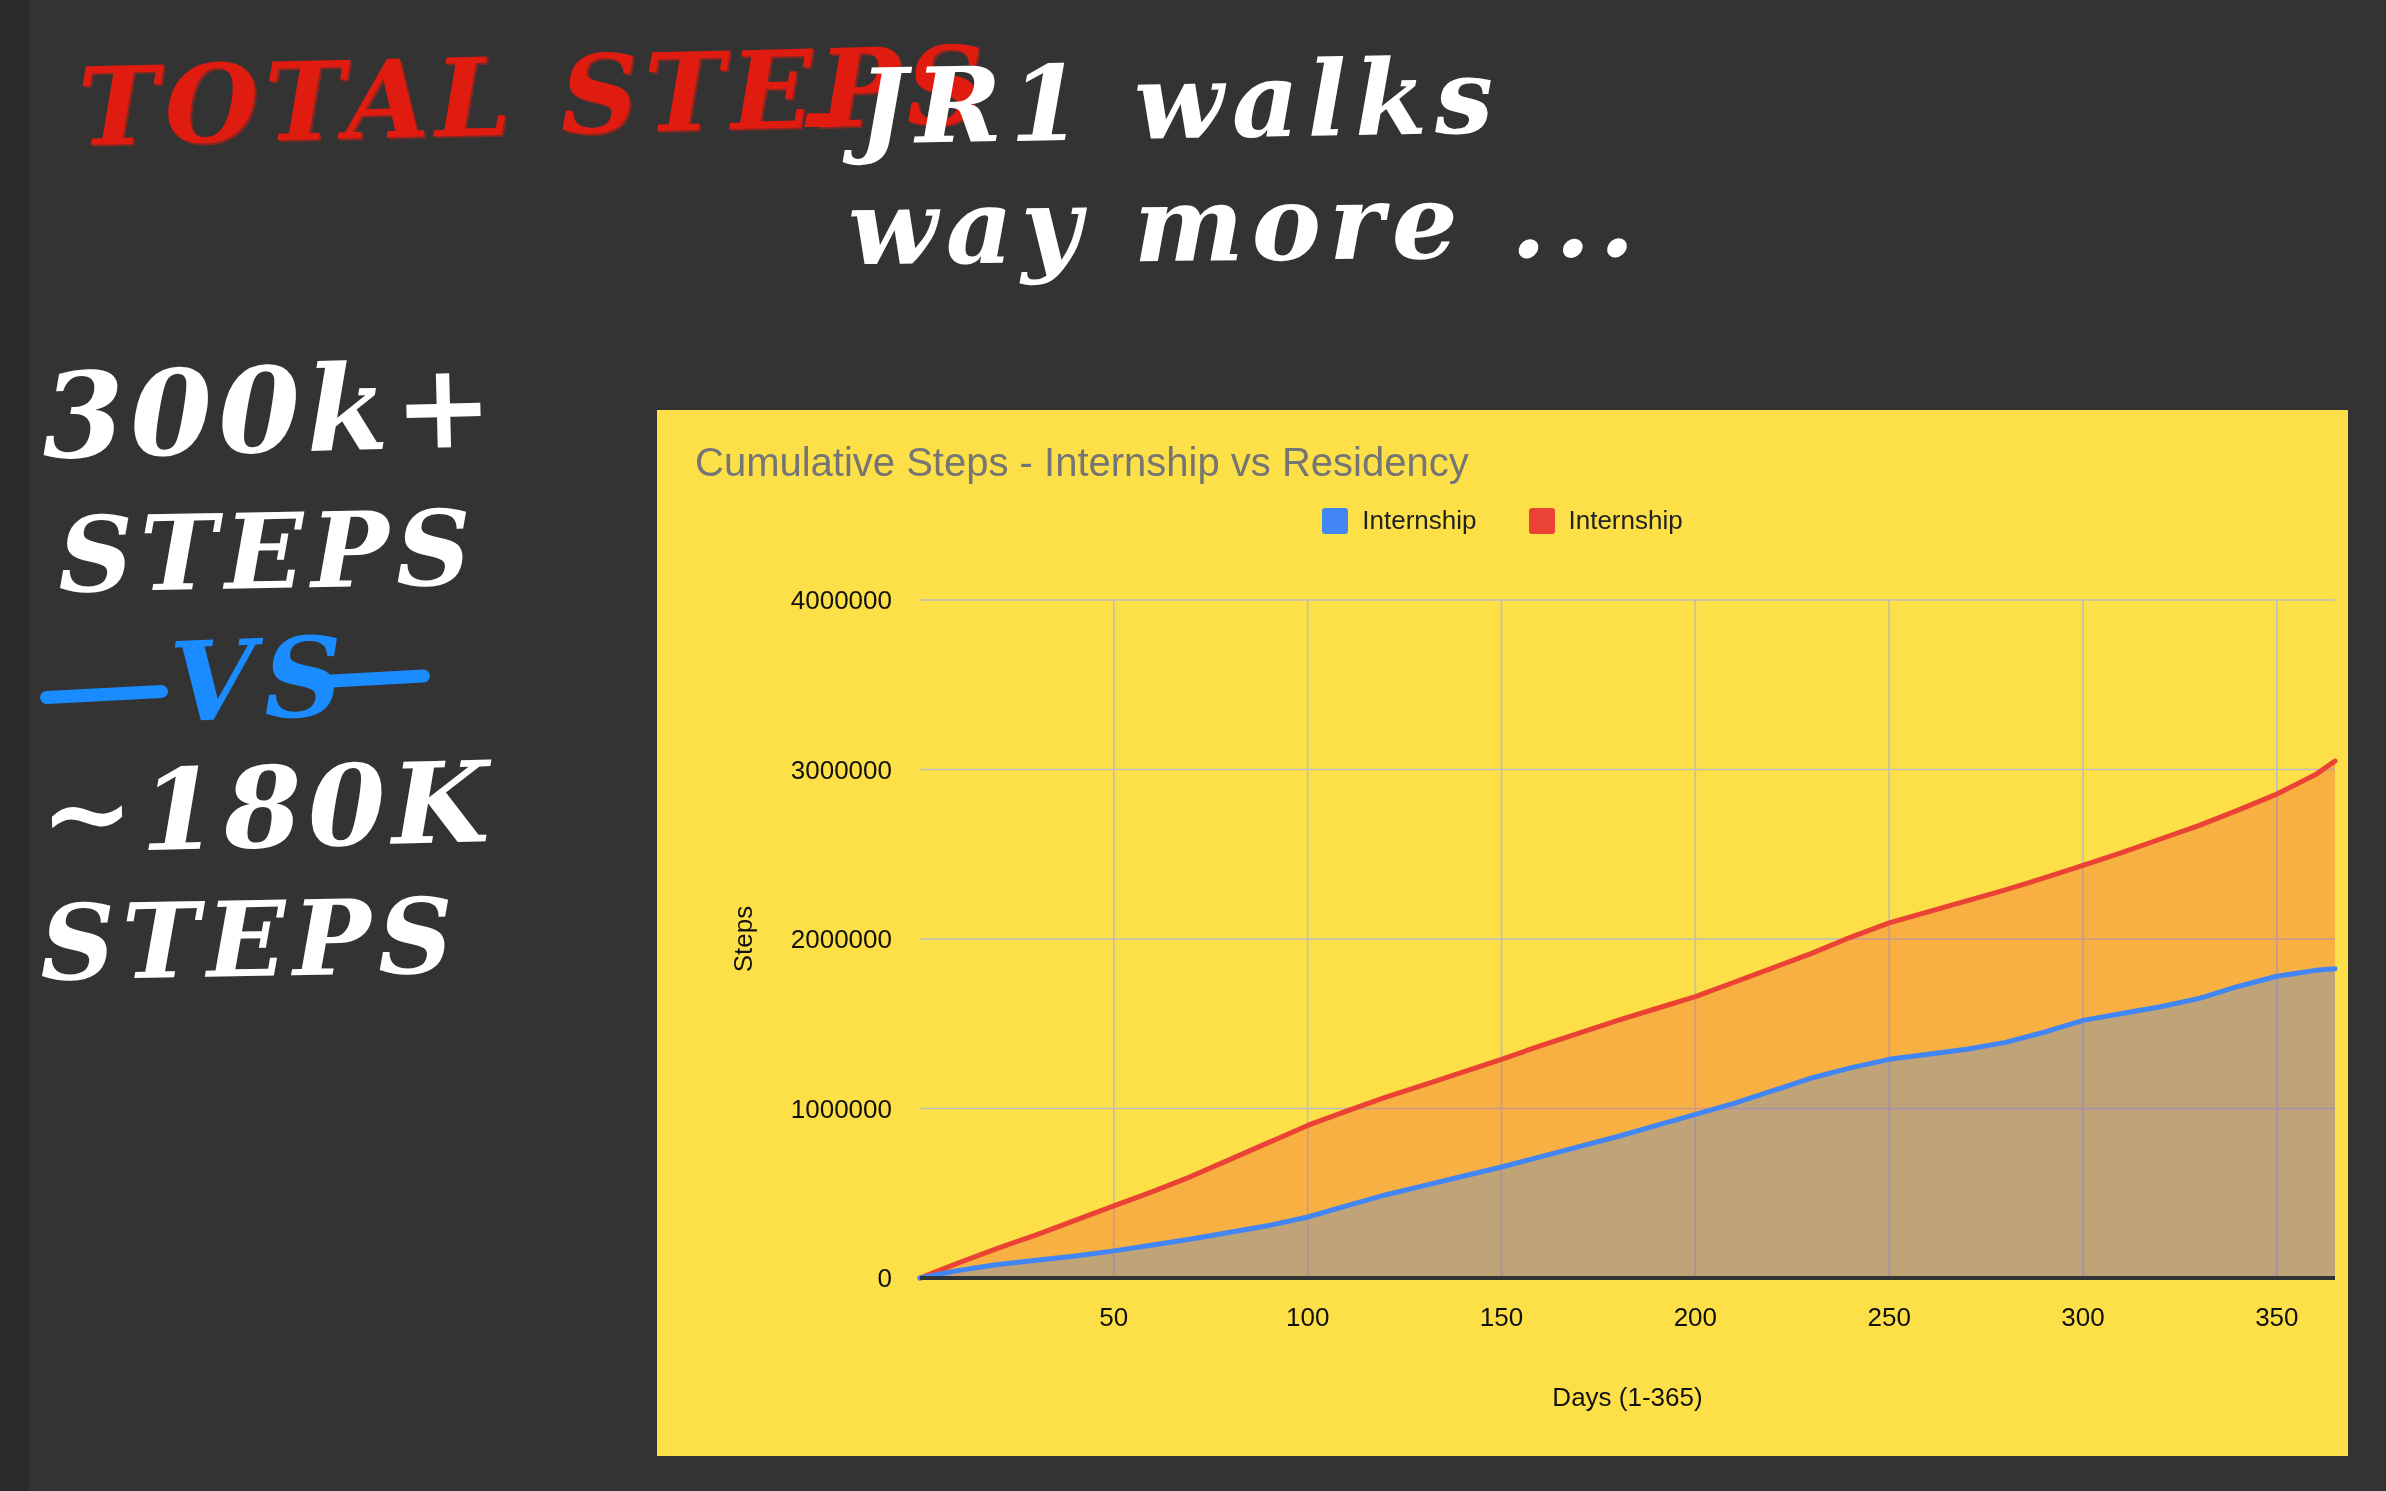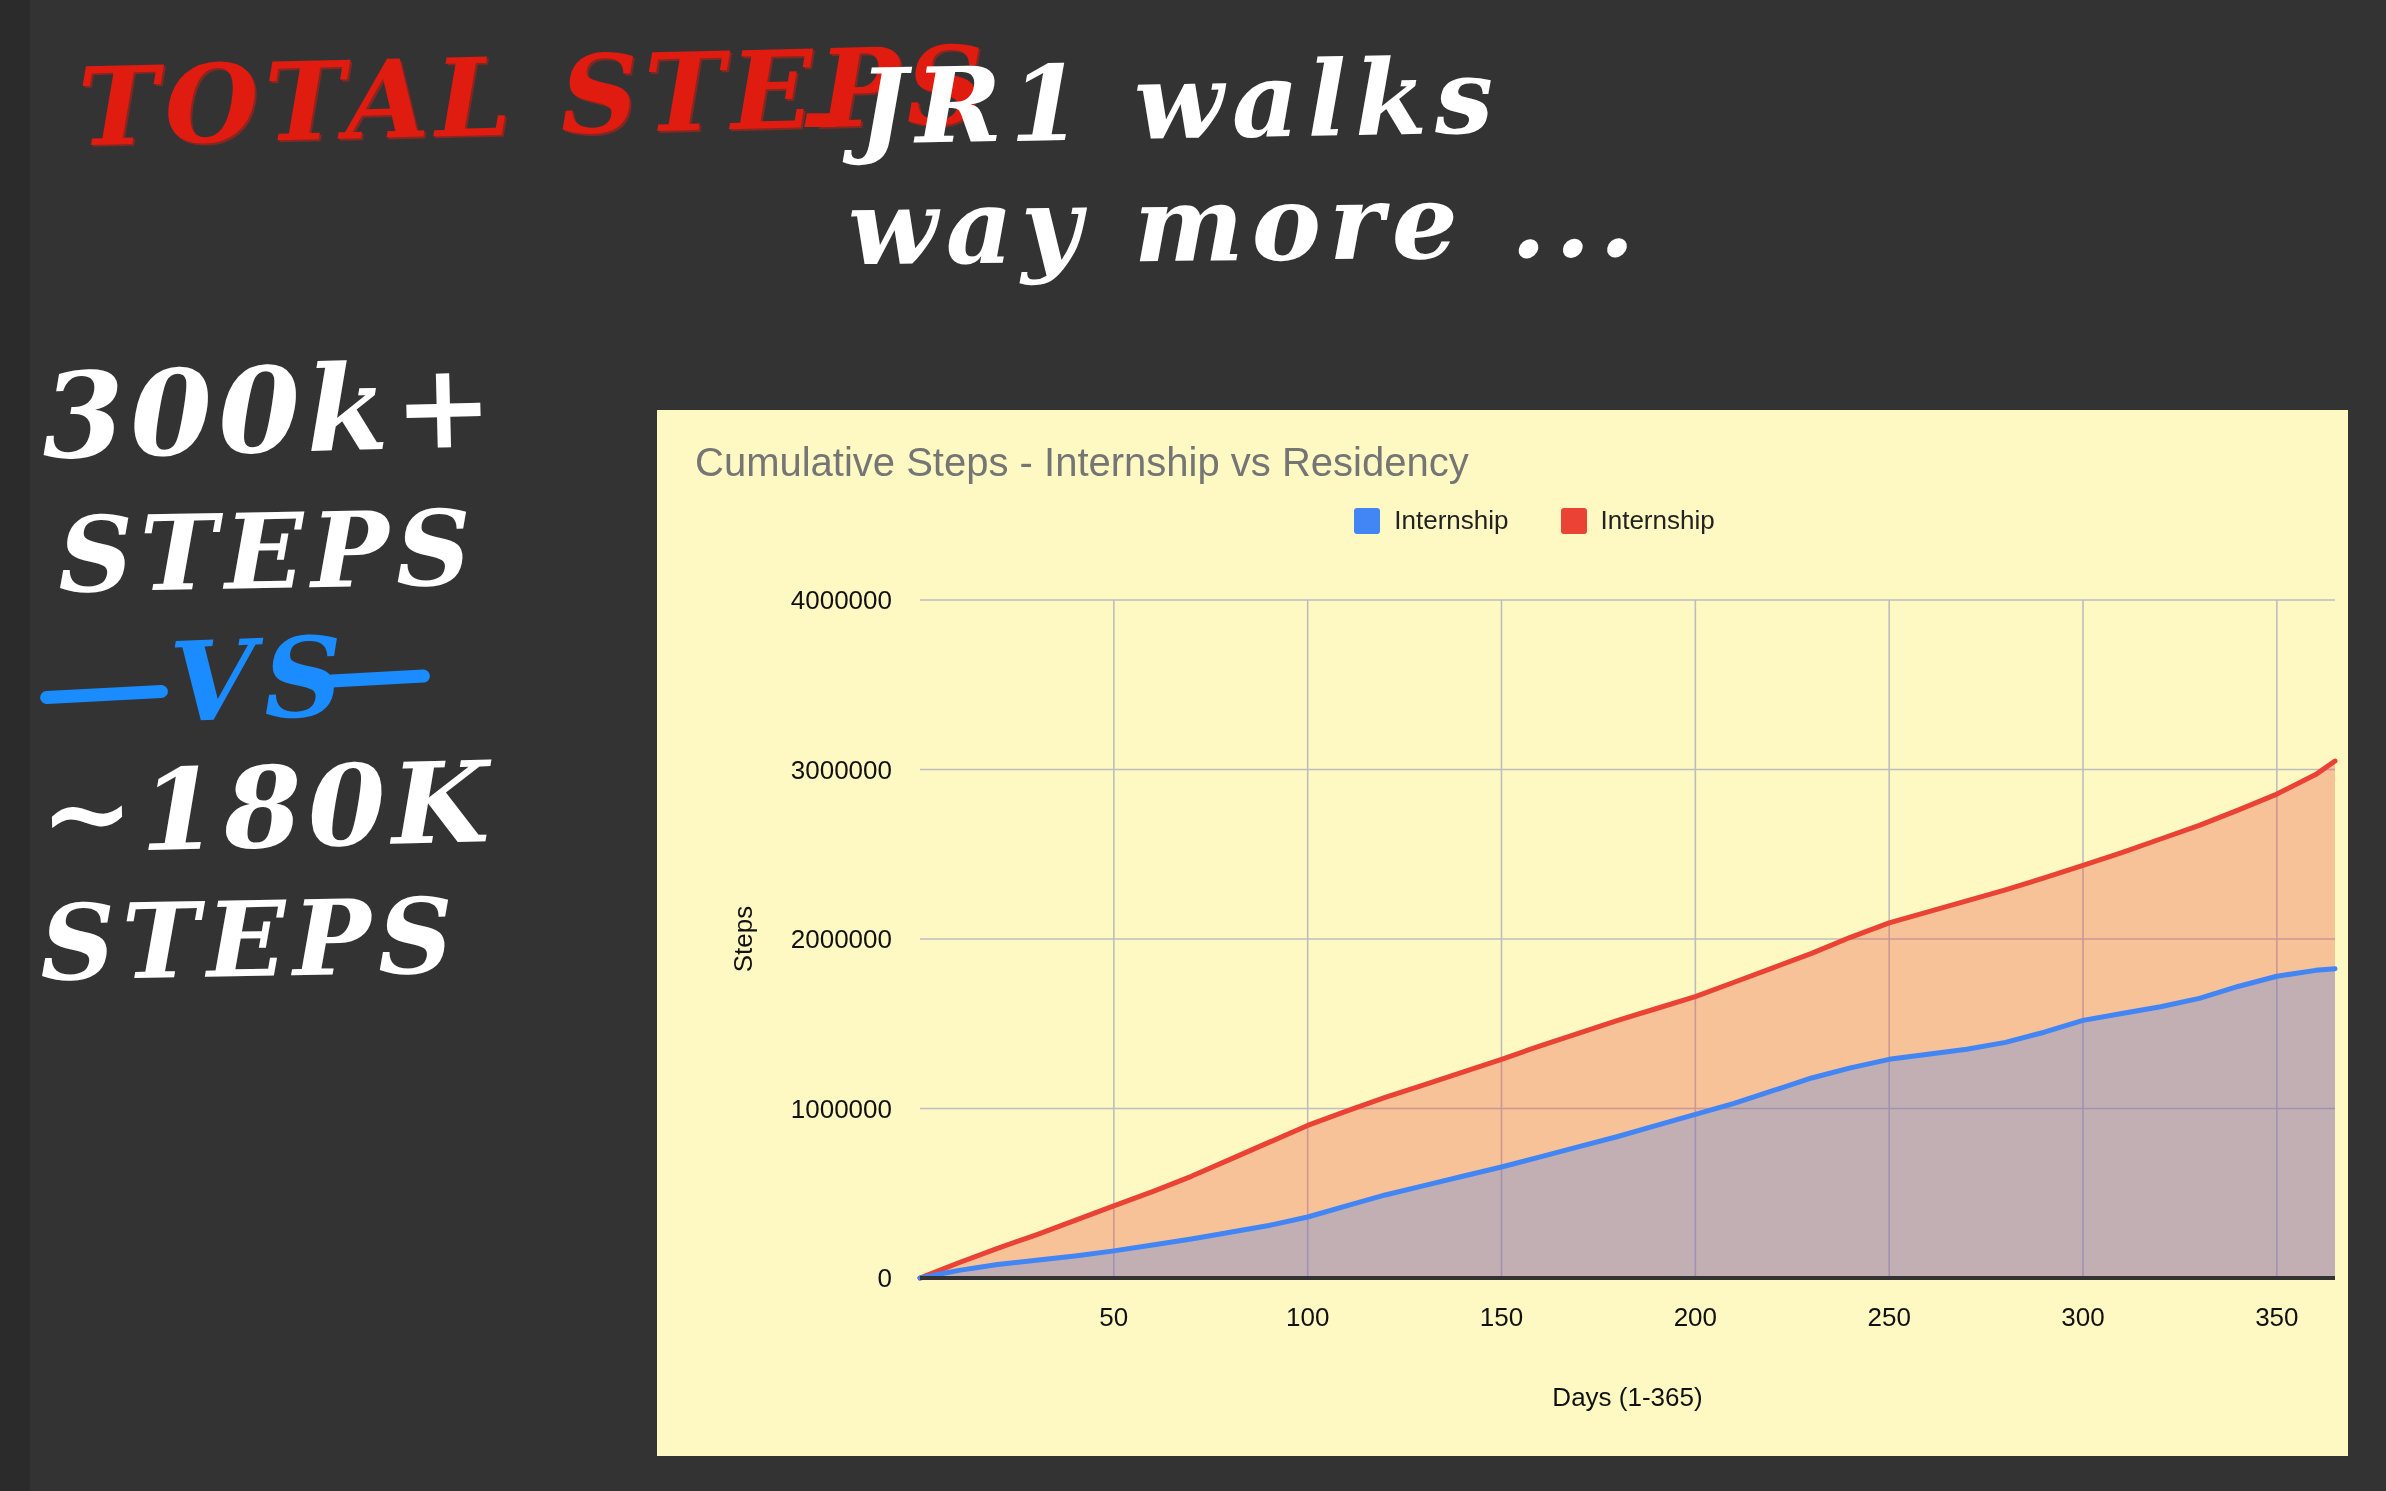--- a/index.html
+++ b/index.html
@@ -84,30 +84,30 @@
     font-size:104px; color:#ffffff;
     letter-spacing:7px;
     transform:rotate(-1deg);
   }
 
   
   #chart-card{
     position:absolute;
     left:657px; top:410px;
     width:1691px; height:1046px;
-    background:#fef9c3;
+    background:#fde047;
   }
   #chart-title{
     position:absolute; left:38px; top:30px;
     font-size:40px; color:#757575;
     font-family:"Liberation Sans", sans-serif;
   }
   #chart-legend{
     position:absolute; top:95px; left:0; width:100%;
-    display:flex; justify-content:center; gap:52px; align-items:center;margin-left:32px;
+    display:flex; justify-content:center; gap:52px; align-items:center;
   }
   .legend-item{ display:flex; align-items:center; gap:14px; }
   .legend-swatch{ width:26px; height:26px; border-radius:3px; }
   .legend-label{ font-size:26px; color:#222; }
 
   #plot-wrap{
     position:absolute;
     left:0; top:148px; width:1691px; height:898px;
   }
   #plot-svg{ display:block; width:1691px; height:898px; }

